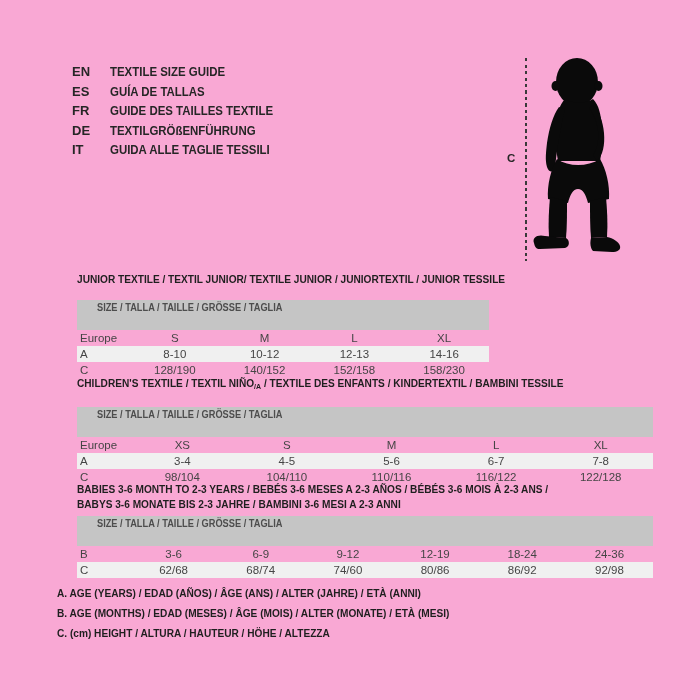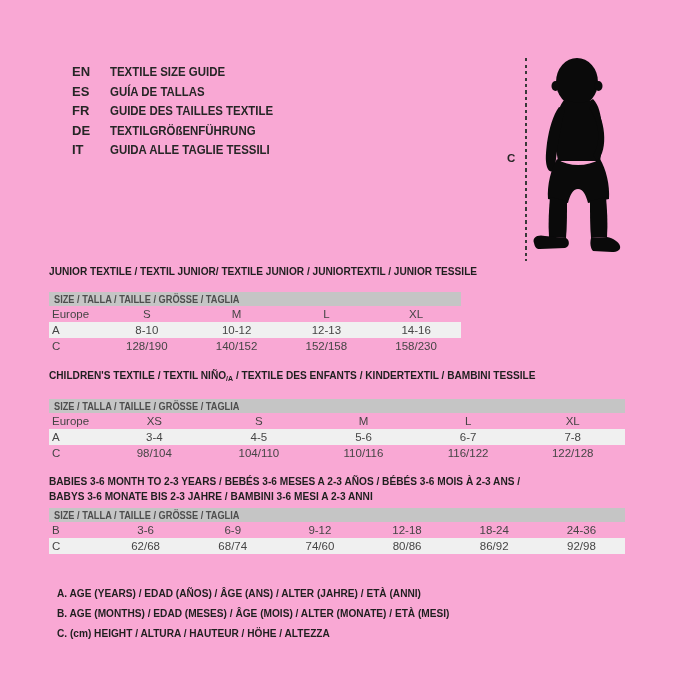--- a/index.html
+++ b/index.html
@@ -27,33 +27,33 @@
   
   .figure { position: absolute; left: 500px; top: 56px; width: 145px; height: 212px; }
   .dotted-line {
     position: absolute; left: 25px; top: 2px; width: 2px; height: 203px;
     background: repeating-linear-gradient(to bottom, #3a3a3a 0 3px, transparent 3px 6.5px);
   }
   .height-label { position: absolute; left: 7px; top: 96px; font-size: 11.5px; font-weight: bold; color: #262626; }
   .baby-svg { position: absolute; left: 31px; top: 1px; }
 
   
-  .table-section { position: absolute; left: 49px; }
+  .table-section { position: absolute; left: 77px; margin-top: 8px; }
   .ts-junior   { top: 265px; width: 412px; }
   .ts-children { top: 369px; width: 576px; }
   .ts-babies   { top: 474px; width: 576px; }
 
   .tbl-title { font-size: 11.5px; line-height: 13px; font-weight: bold; color: #1f1f1f; margin: 0 0 14px 0; }
   .ts-babies .tbl-title { line-height: 15px; margin-bottom: 4px; }
   .tbl-title sub { font-size: 8px; vertical-align: -2px; }
 
   .size-bar {
     background: #c5c5c5; color: #4d4d4d;
-    height: 14px; line-height: 14px;
-    padding: 0 5px; font-size: 10.5px; font-weight: bold;
+    height: 30px; line-height: 14px;
+    padding: 0 20px; font-size: 10.5px; font-weight: bold;
   }
   table.size-table { width: 100%; border-collapse: collapse; table-layout: fixed; font-size: 11.5px; color: #454545; }
   table.size-table td { height: 16px; padding: 0; text-align: center; }
   table.size-table td.lbl { width: 50px; text-align: left; padding-left: 3px; }
   tr.stripe { background: #f0f0f0; }
 
   
   .footnotes { position: absolute; left: 57px; top: 583px; }
   .footnote { font-size: 11.5px; line-height: 20px; font-weight: bold; color: #1f1f1f; }
 </style>
@@ -186,21 +186,21 @@
     <div class="size-bar">
       <span class="cond">SIZE / TALLA / TAILLE / GRÖSSE / TAGLIA</span>
     </div>
     <table class="size-table">
       <tbody>
           <tr>
         <td class="lbl">B</td>
         <td>3-6</td>
         <td>6-9</td>
         <td>9-12</td>
-        <td>12-18</td>
+        <td>12-19</td>
         <td>18-24</td>
         <td>24-36</td>
       </tr>
       <tr class="stripe">
         <td class="lbl">C</td>
         <td>62/68</td>
         <td>68/74</td>
         <td>74/60</td>
         <td>80/86</td>
         <td>86/92</td>

